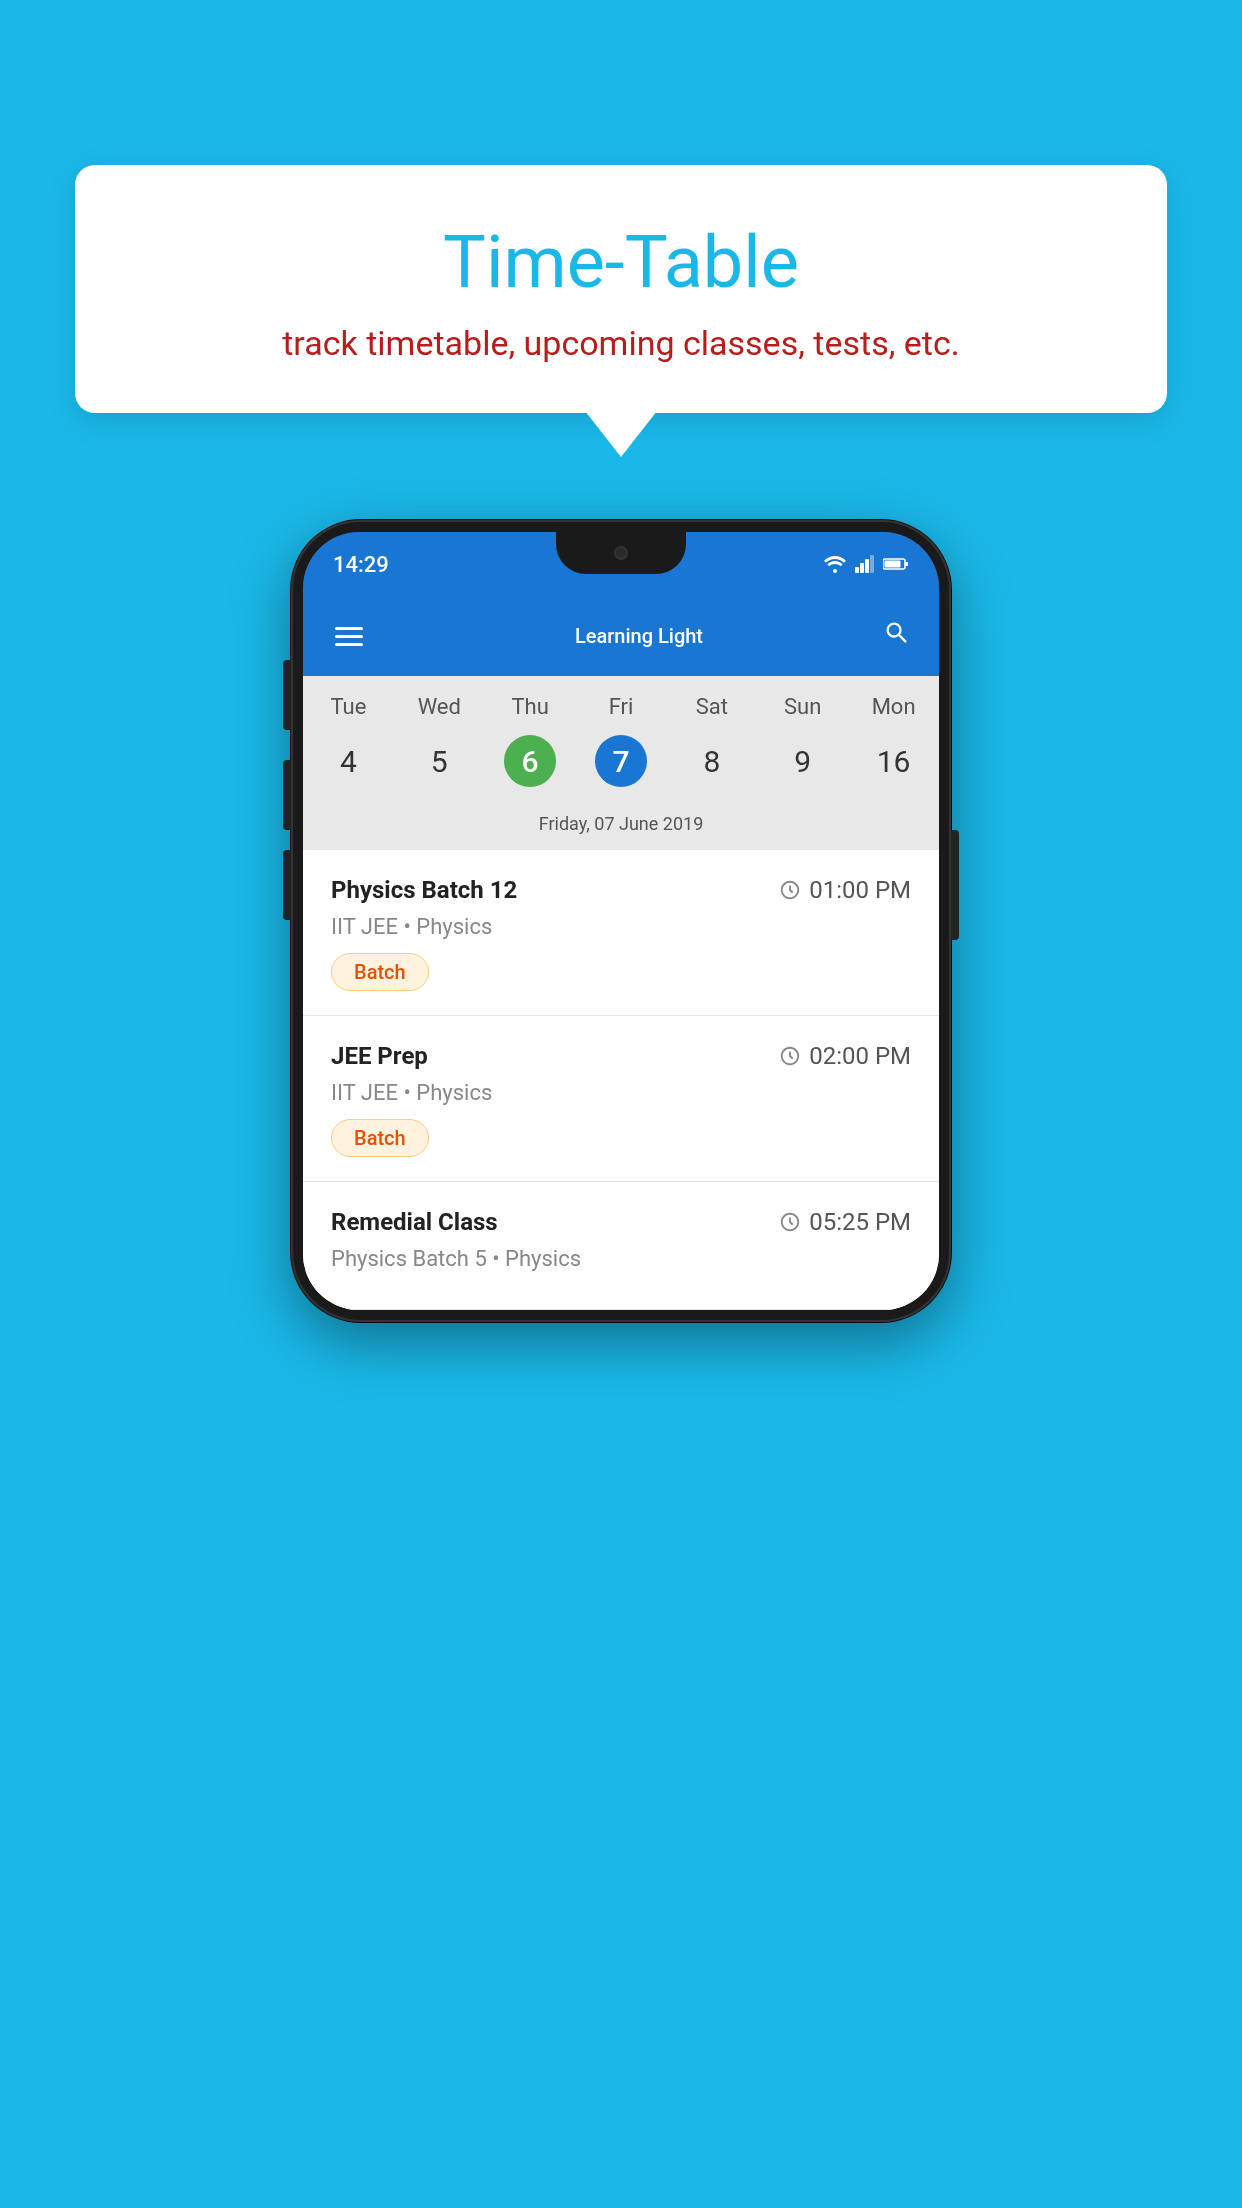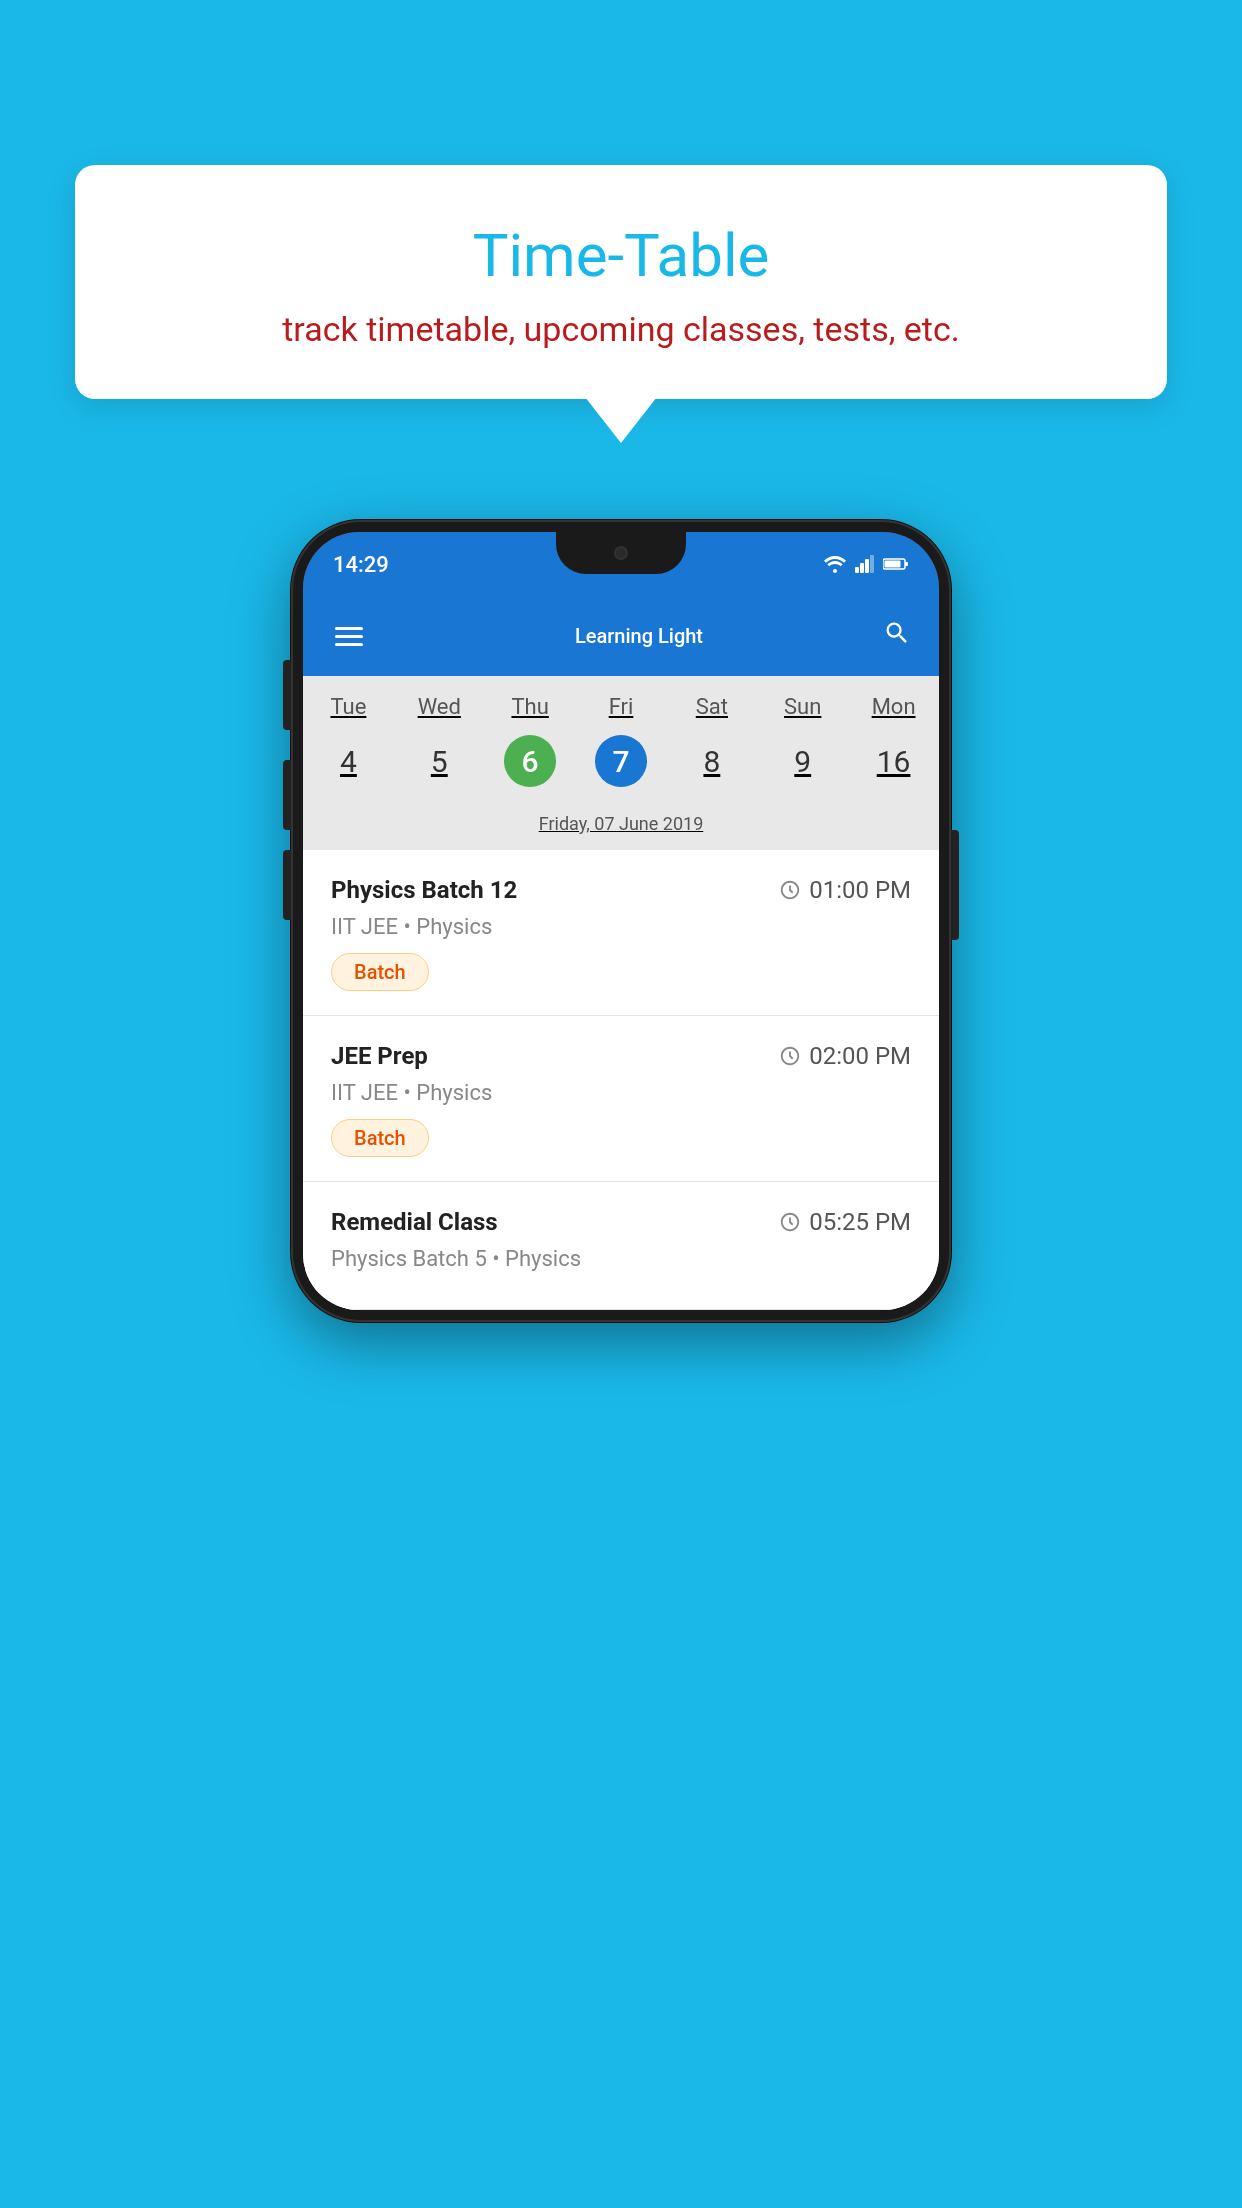--- a/index.html
+++ b/index.html
@@ -34,21 +34,21 @@
       transform: translateX(-50%);
       width: 0;
       height: 0;
       border-left: 36px solid transparent;
       border-right: 36px solid transparent;
       border-top: 46px solid white;
     }
 
     .tooltip-title {
       text-align: center;
-      font-size: 60px;
+      font-size: 72px;
       font-weight: 400;
       color: #1ab8e8;
       margin-bottom: 18px;
     }
 
     .tooltip-subtitle {
       text-align: center;
       font-size: 34px;
       color: #b91c1c;
       font-weight: 400;
@@ -191,21 +191,20 @@
     .search-icon-btn {
       color: white;
       font-size: 28px;
       cursor: pointer;
       margin-left: auto;
     }
 
     
     .calendar-section {
       background: #e8e8e8;
-      text-decoration: underline;
     }
 
     .day-headers {
       display: flex;
       background: #e8e8e8;
       padding: 18px 0 10px;
     }
 
     .day-header {
       flex: 1;

